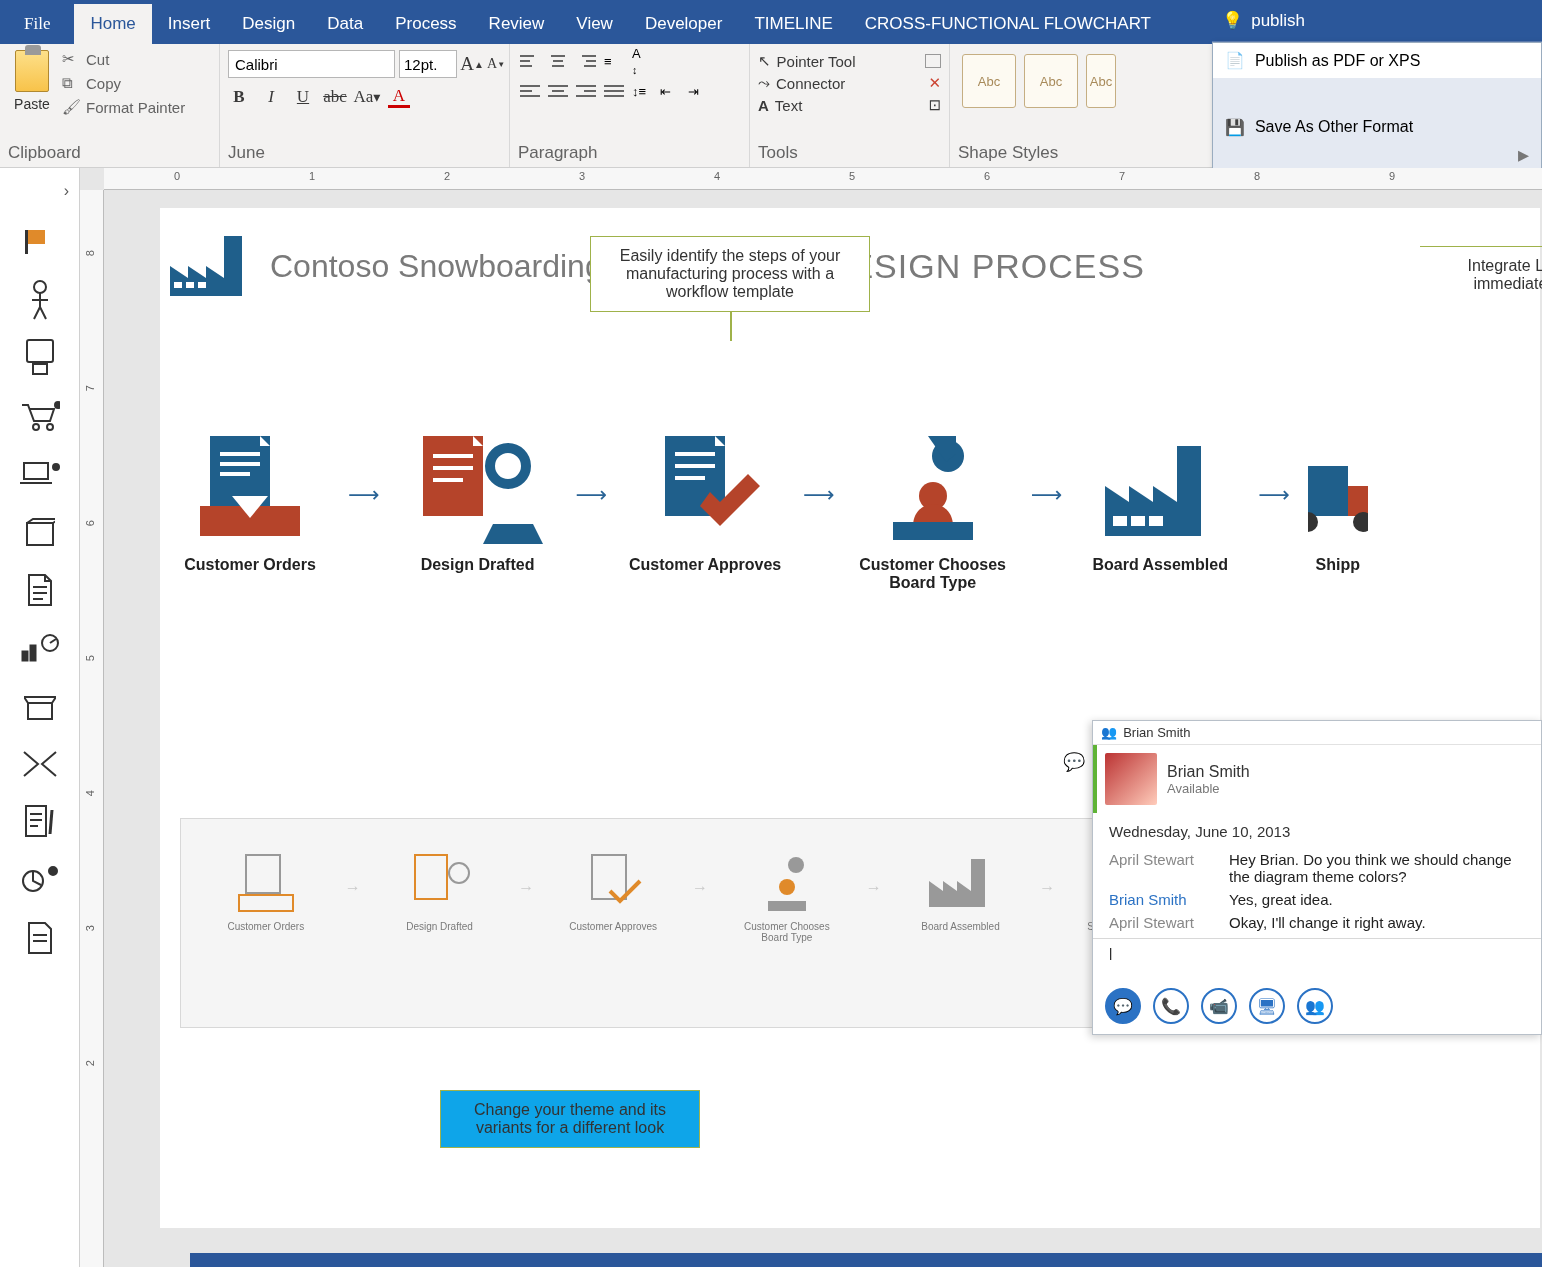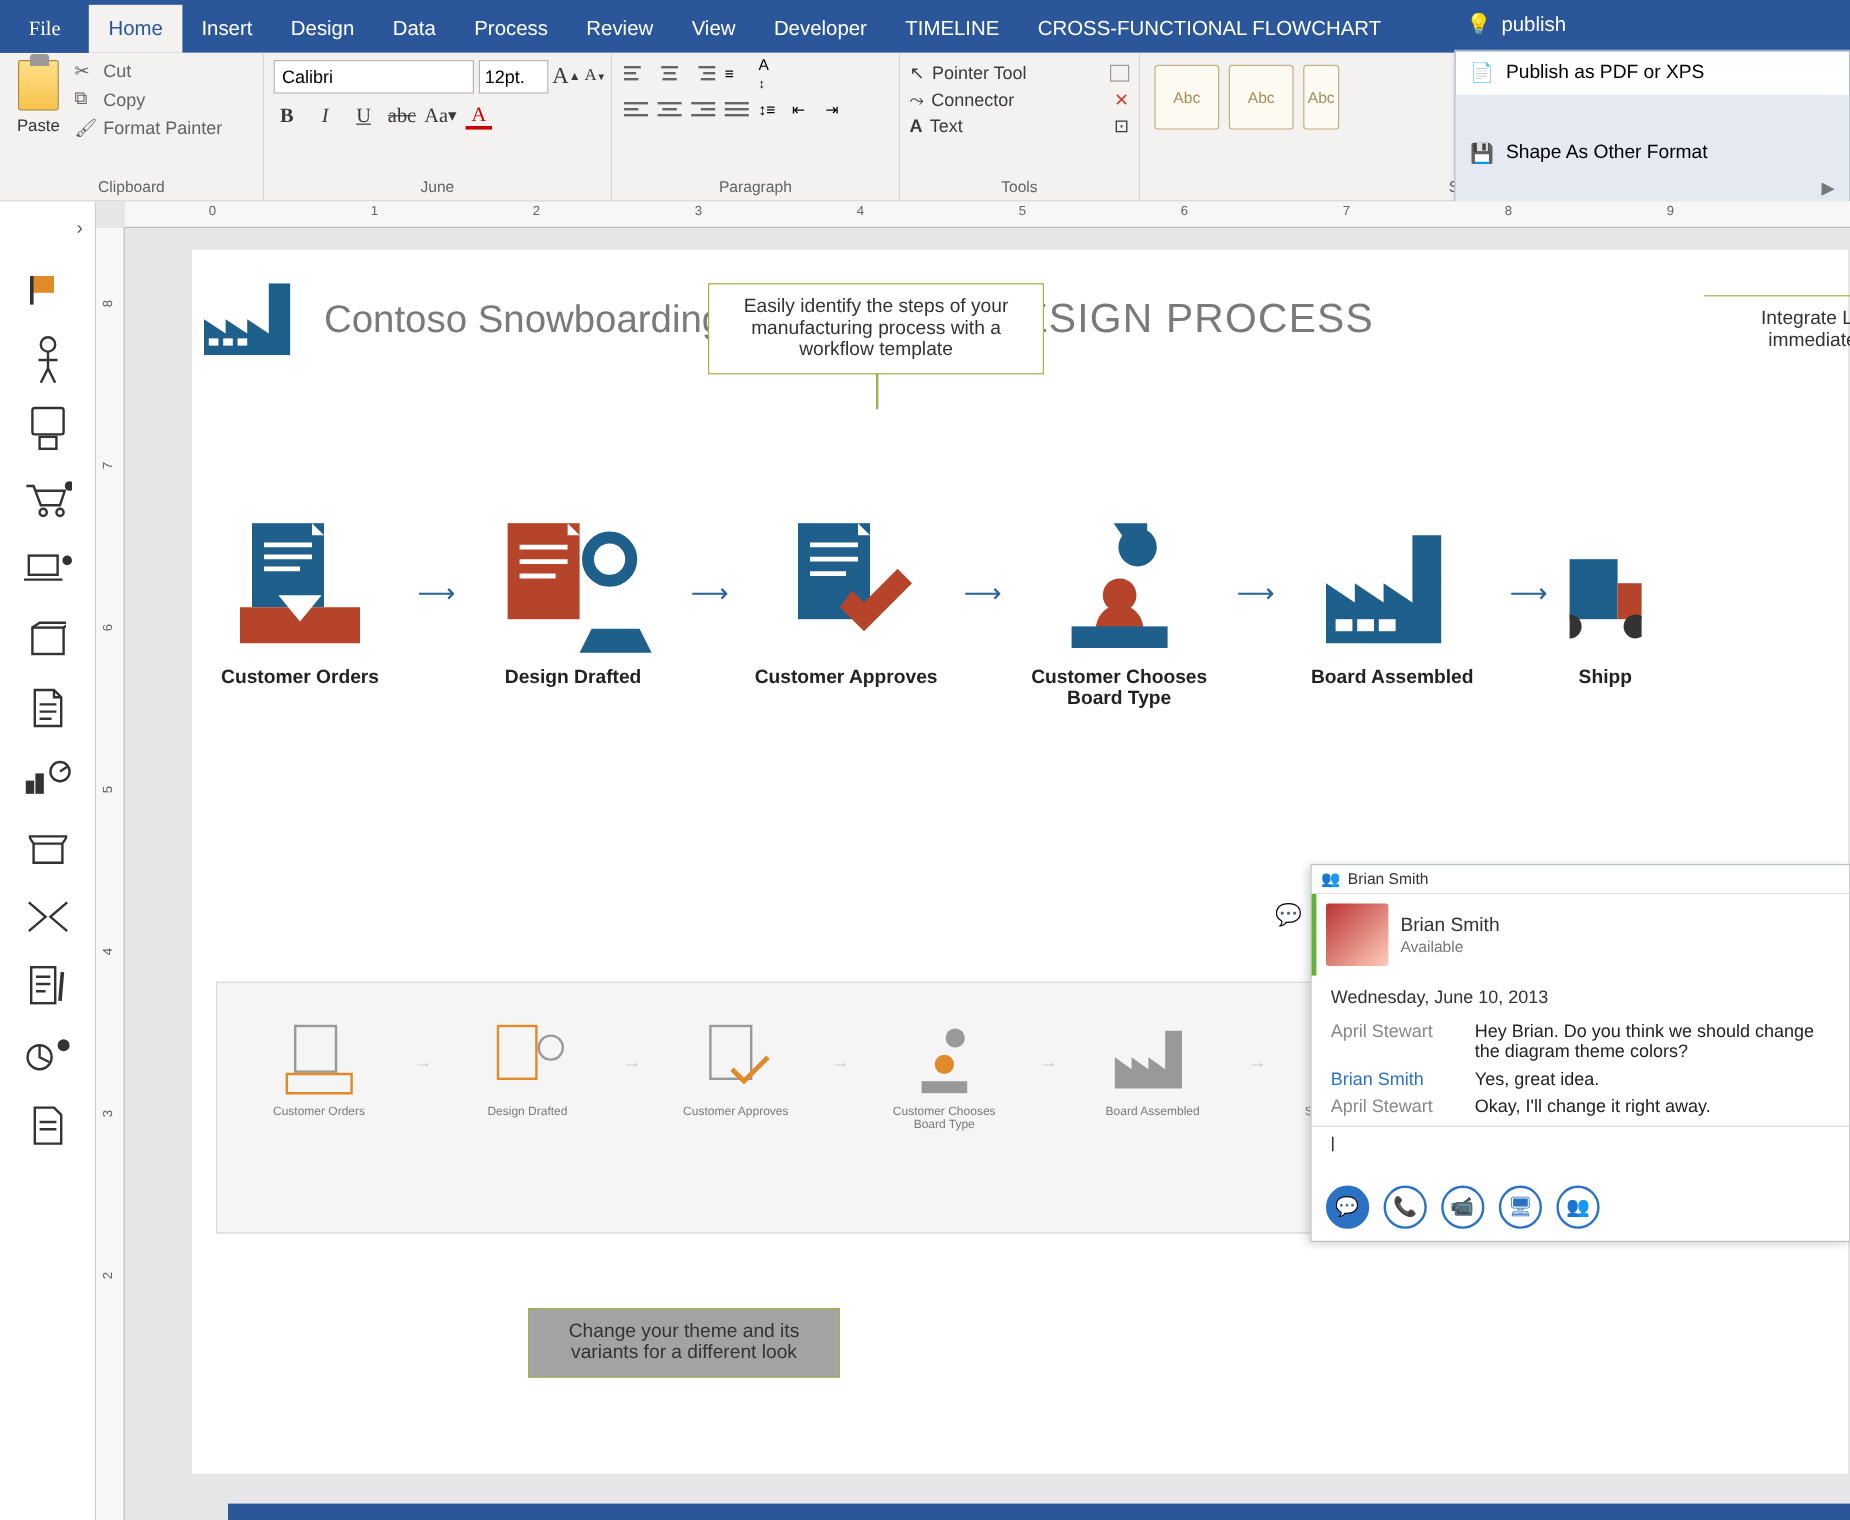--- a/index.html
+++ b/index.html
@@ -5,21 +5,21 @@
 * { box-sizing: border-box; margin: 0; padding: 0; }
 body { font-family: "Segoe UI", Arial, sans-serif; font-size: 13px; background: #fff; overflow: hidden; width: 1542px; height: 1267px; position: relative; }
 
 .ribbon-tabs { background: #2b579a; display: flex; height: 44px; align-items: flex-end; color: #fff; font-size: 17px; }
 .ribbon-tab { padding: 10px 16px 10px 16px; cursor: pointer; }
 .ribbon-tab.active { background: #f3f2f1; color: #2b579a; }
 .ribbon-tab.file { background: #2b579a; color: #fff; padding-left: 24px; padding-right: 24px; font-family: Liberation Serif, serif; }
 
 .ribbon { background: #f3f2f1; border-bottom: 1px solid #d0d0d0; display: flex; height: 124px; }
 .ribbon-group { border-right: 1px solid #d8d8d8; display: flex; flex-direction: column; justify-content: space-between; padding: 6px 8px 4px 8px; }
-.ribbon-group-label { text-align: center; font-size: 13px; color: #636363; padding-top: 2px; }
+.ribbon-group-label { font-size: 17px; color: #636363; padding-top: 2px; }
 .ribbon-buttons { display: flex; align-items: flex-start; flex: 1; }
 
 .paste-btn { display: flex; flex-direction: column; align-items: center; width: 48px; cursor: pointer; }
 .paste-icon { width: 34px; height: 42px; background: linear-gradient(#fde08a,#f8c34a); border: 1px solid #b08830; border-radius: 2px; position: relative; }
 .paste-icon::before { content:""; position:absolute; top:-6px; left:9px; width:16px; height:10px; background:#9a9a9a; border-radius:3px 3px 0 0; }
 .clip-list { display:flex; flex-direction:column; gap:6px; padding-left:6px; }
 .clip-item { display:flex; align-items:center; gap:6px; color:#636363; cursor:pointer; font-size:15px; }
 .mini-icon { width:18px; height:18px; display:inline-block; }
 
 .font-row1 { display:flex; align-items:center; gap:4px; }
@@ -70,21 +70,21 @@
 
 .callout1 { position:absolute; top:-80px; left:430px; width:280px; border:1.5px solid #9fb24a; padding:10px 12px; font-size:16px; text-align:center; color:#333; background:#fff; }
 .callout1::after { content:""; position:absolute; bottom:-30px; left:50%; width:1.5px; height:30px; background:#9fb24a; }
 .callout3 { position:absolute; top:-70px; right:-100px; width:220px; border:1.5px solid #9fb24a; border-left:none; border-bottom:none; padding:10px 12px; font-size:16px; text-align:center; color:#333; }
 
 .variant-band { position:absolute; bottom:200px; left:20px; right:320px; height:210px; background:#f5f5f5; border:1px solid #d8d8d8; }
 .variant-row { display:flex; gap:30px; padding:28px 36px 0 36px; align-items:flex-start; }
 .v-step { display:flex; flex-direction:column; align-items:center; width:110px; }
 .v-step-label { font-size:10px; color:#7a7a7a; text-align:center; padding-top:4px; }
 .v-arrow { margin-top:30px; color:#cacaca; font-size:16px; }
-.callout2 { position:absolute; bottom:80px; left:280px; width:260px; border:1.5px solid #9fb24a; padding:10px 12px; font-size:16px; text-align:center; color:#333; background:#a3a3a3; }
+.callout2 { position:absolute; bottom:80px; left:280px; width:260px; border:1.5px solid #9fb24a; padding:10px 12px; font-size:16px; text-align:center; color:#333; background:#0ea5e9; }
 
 .bottom-bar { position:absolute; bottom:0; left:190px; right:0; height:14px; background:#2b579a; }
 
 .chat { position:absolute; right:0; top:720px; width:450px; background:#fff; border:1px solid #b8c0c9; box-shadow:-2px 2px 8px rgba(0,0,0,.2); }
 .chat-title { display:flex; align-items:center; gap:6px; padding:4px 8px; font-size:13px; color:#333; border-bottom:1px solid #e2e2e2; }
 .chat-head { display:flex; align-items:center; gap:10px; padding:8px; border-left:4px solid #5fb336; }
 .avatar { width:52px; height:52px; background:linear-gradient(135deg,#b33,#fcb); border-radius:2px; }
 .chat-name { font-size:16px; color:#333; }
 .chat-status { font-size:13px; color:#777; }
 .chat-body { padding:10px 16px 4px 16px; }
@@ -250,21 +250,21 @@
     <span>💡</span>
     <span>publish</span>
   </div>
   <div class="tellme-menu">
     <div class="tellme-item">
         <span style="color:#2b579a">📄</span>
         <span>Publish as PDF or XPS</span>
       </div>
     <div class="tellme-item hover">
         <span style="color:#7b4fa0">💾</span>
-        <span>Shape As Other Format</span>
+        <span>Save As Other Format</span>
         <span class="arrow">▸</span>
       </div>
     <div class="tellme-item">
         <span style="color:#2b579a">?</span>
         <span>Get Help on "publish"</span>
       </div>
   </div>
 </div>
 
 <div class="workspace">

